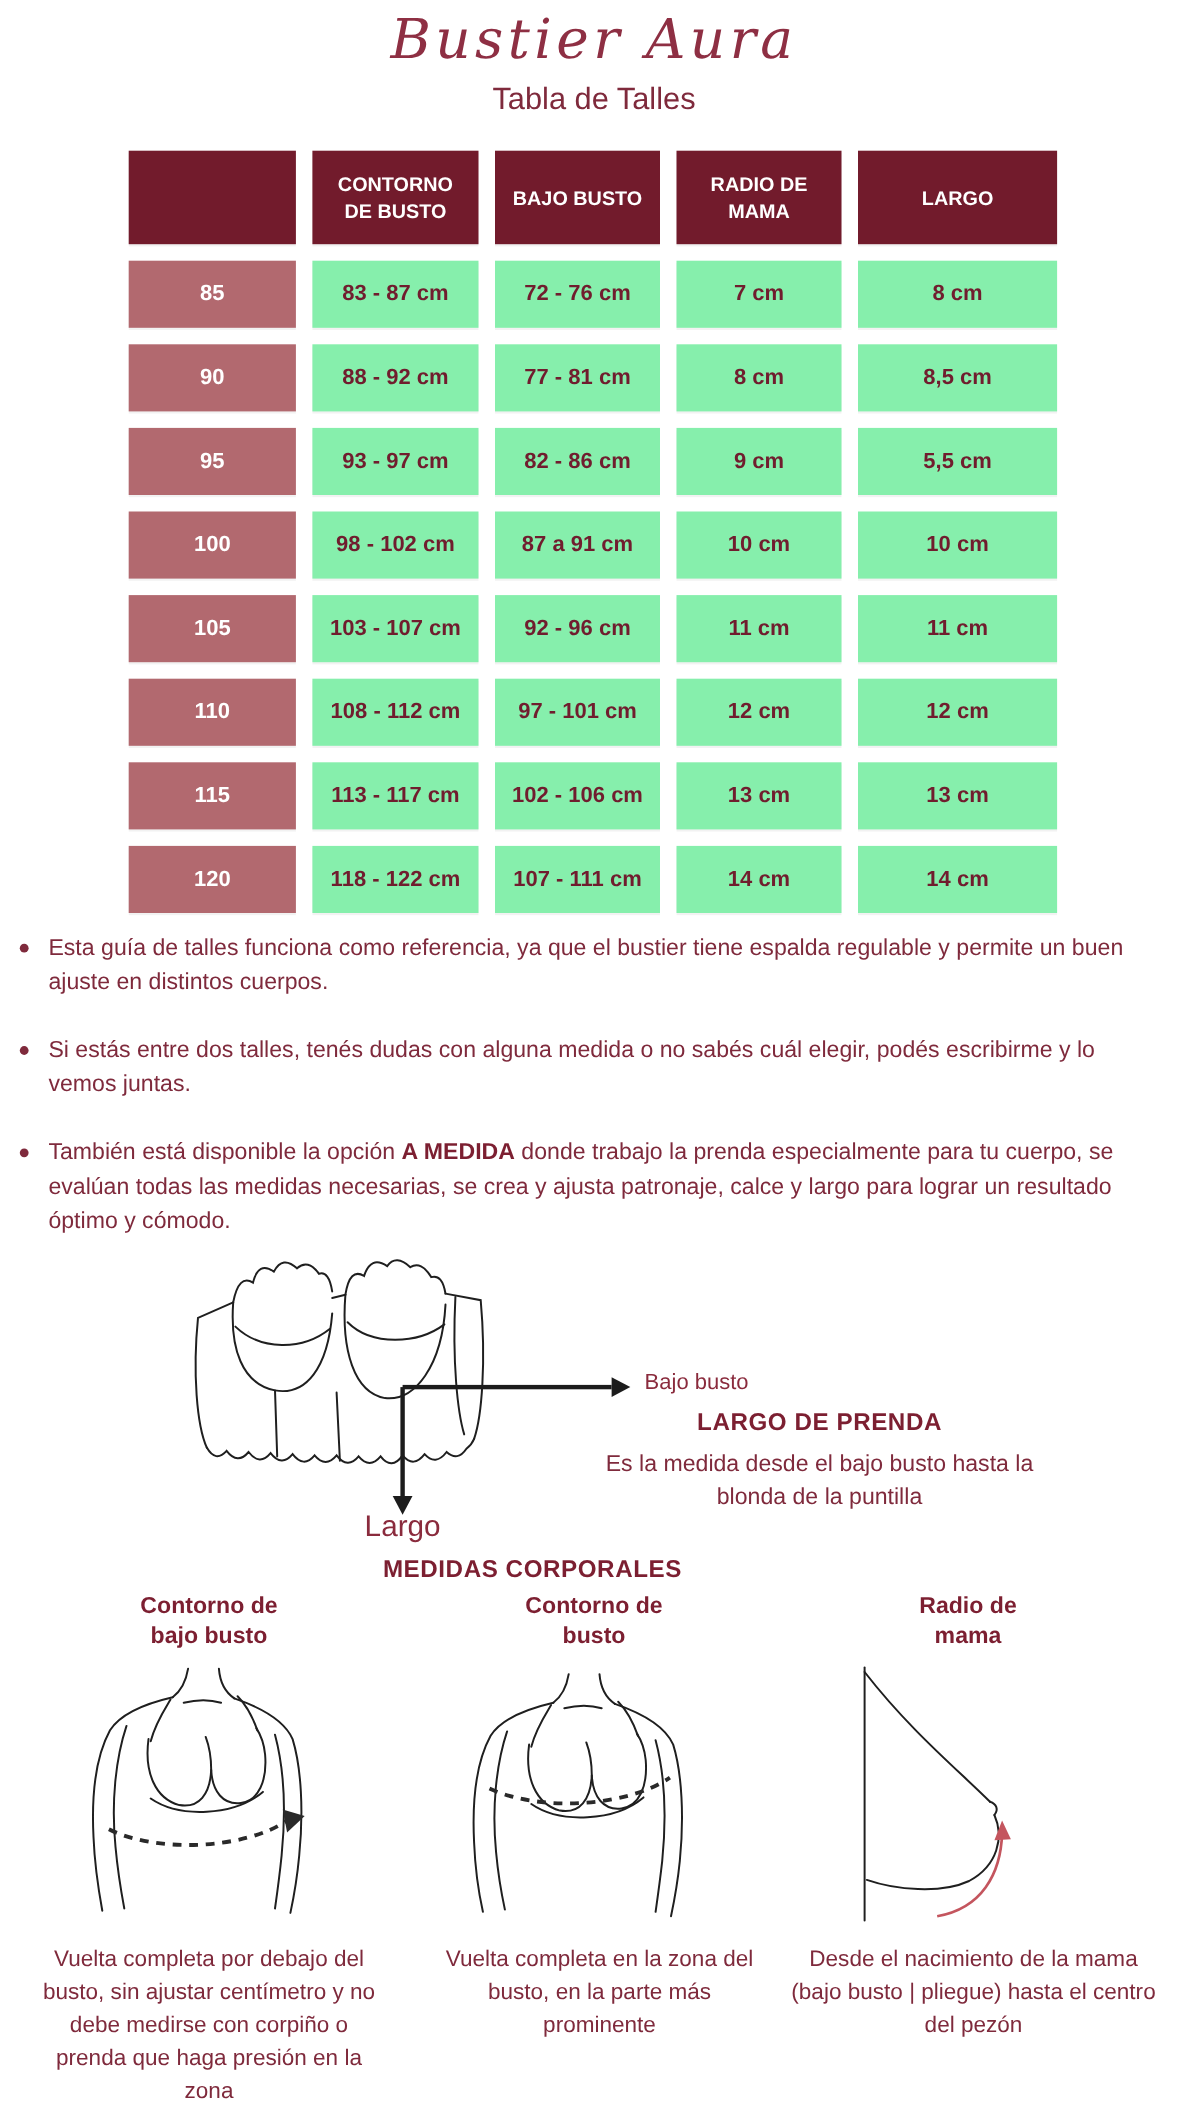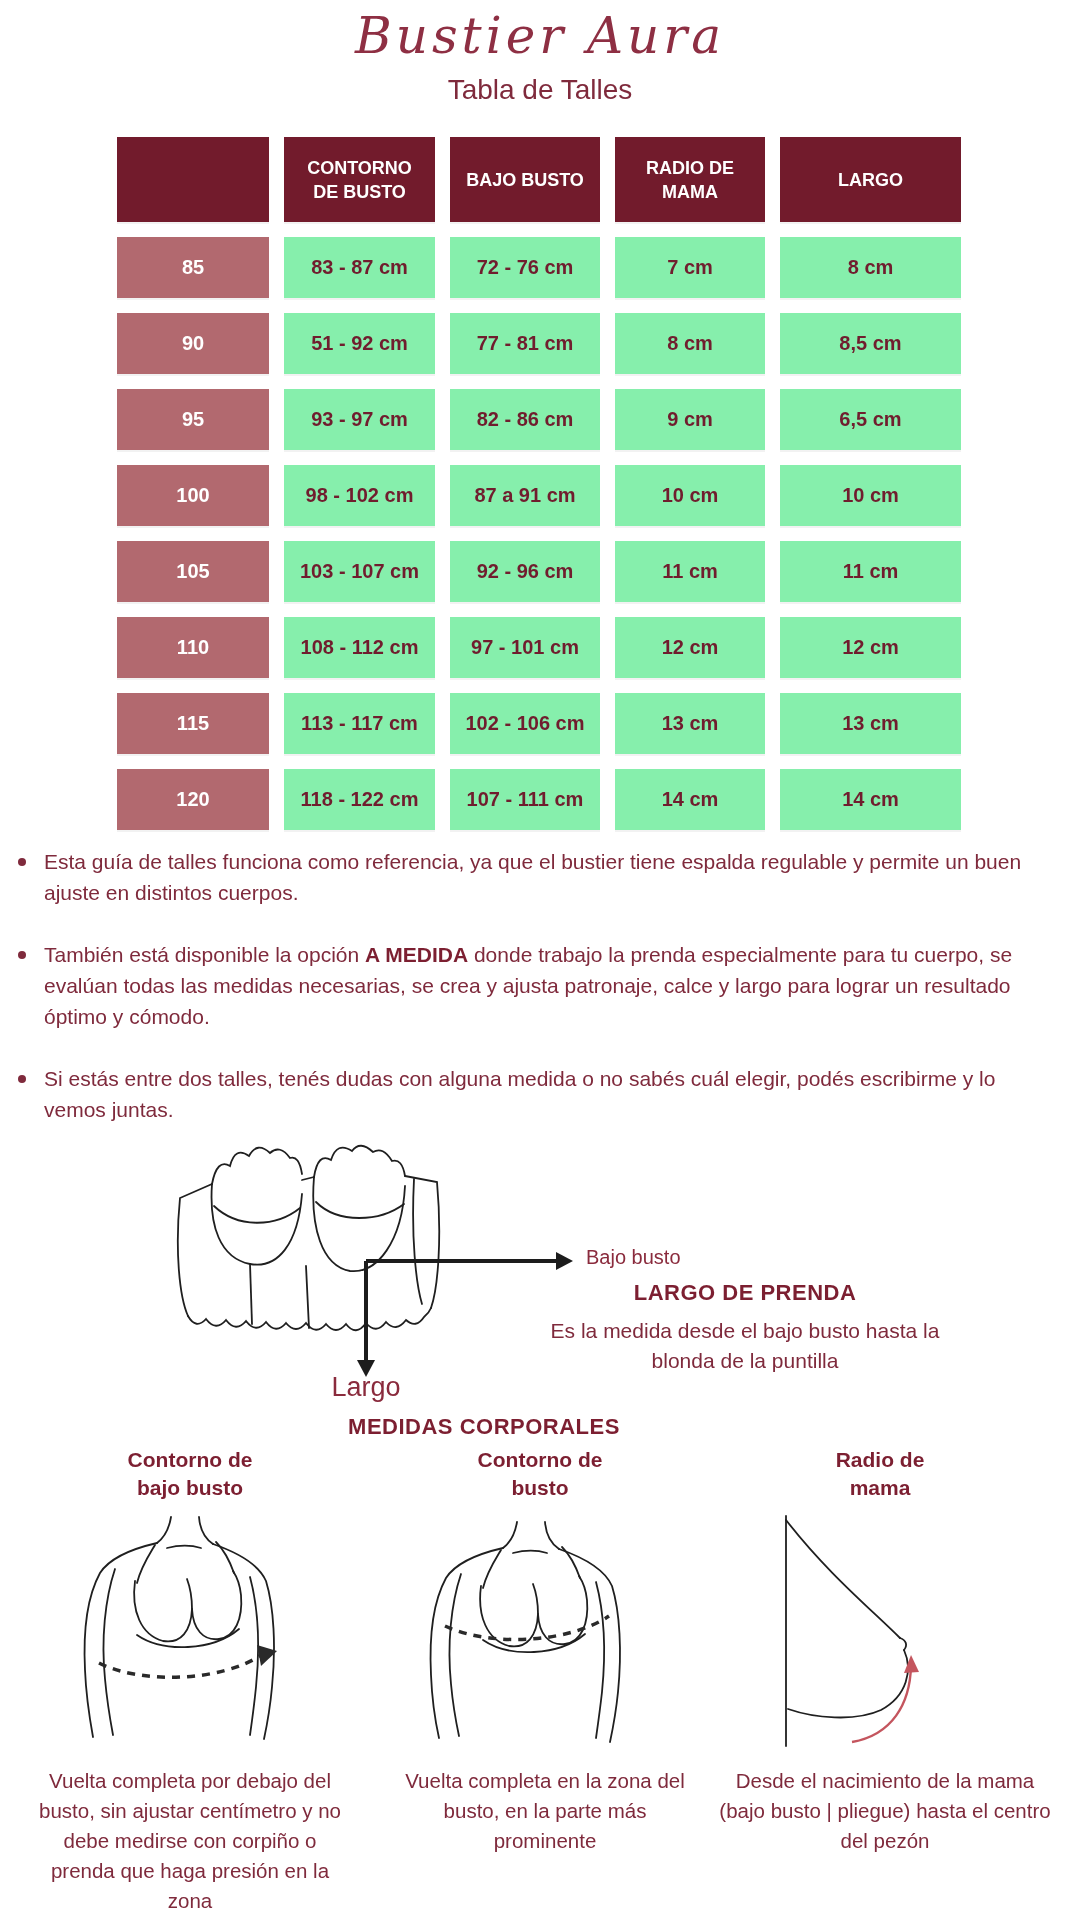--- a/index.html
+++ b/index.html
@@ -88,30 +88,30 @@
     <div class="cell hcell">RADIO DE MAMA</div>
     <div class="cell hcell">LARGO</div>
 
     <div class="cell scell">85</div>
     <div class="cell dcell">83 - 87 cm</div>
     <div class="cell dcell">72 - 76 cm</div>
     <div class="cell dcell">7 cm</div>
     <div class="cell dcell">8 cm</div>
 
     <div class="cell scell">90</div>
-    <div class="cell dcell">51 - 92 cm</div>
+    <div class="cell dcell">88 - 92 cm</div>
     <div class="cell dcell">77 - 81 cm</div>
     <div class="cell dcell">8 cm</div>
     <div class="cell dcell">8,5 cm</div>
 
     <div class="cell scell">95</div>
     <div class="cell dcell">93 - 97 cm</div>
     <div class="cell dcell">82 - 86 cm</div>
     <div class="cell dcell">9 cm</div>
-    <div class="cell dcell">6,5 cm</div>
+    <div class="cell dcell">5,5 cm</div>
 
     <div class="cell scell">100</div>
     <div class="cell dcell">98 - 102 cm</div>
     <div class="cell dcell">87 a 91 cm</div>
     <div class="cell dcell">10 cm</div>
     <div class="cell dcell">10 cm</div>
 
     <div class="cell scell">105</div>
     <div class="cell dcell">103 - 107 cm</div>
     <div class="cell dcell">92 - 96 cm</div>
@@ -133,22 +133,22 @@
     <div class="cell scell">120</div>
     <div class="cell dcell">118 - 122 cm</div>
     <div class="cell dcell">107 - 111 cm</div>
     <div class="cell dcell">14 cm</div>
     <div class="cell dcell">14 cm</div>
   </div>
 
   <div class="notes">
     <ul>
       <li><span>Esta guía de talles funciona como referencia, ya que el bustier tiene espalda regulable y permite un buen ajuste en distintos cuerpos.</span></li>
+      <li><span>Si estás entre dos talles, tenés dudas con alguna medida o no sabés cuál elegir, podés escribirme y lo vemos juntas.</span></li>
       <li><span>También está disponible la opción </span><span class="hl">A MEDIDA</span><span> donde trabajo la prenda especialmente para tu cuerpo, se evalúan todas las medidas necesarias, se crea y ajusta patronaje, calce y largo para lograr un resultado óptimo y cómodo.</span></li>
-      <li><span>Si estás entre dos talles, tenés dudas con alguna medida o no sabés cuál elegir, podés escribirme y lo vemos juntas.</span></li>
     </ul>
   </div>
 
   <svg class="bustier-svg" width="390" height="212" viewBox="0 0 390 212">
     <g class="line-art">
       <path d="M72,46 L40,60 C35,110 39,158 48,178"></path>
       <path d="M72,46 Q77,20 90,28 Q95,8 109,18 Q117,3 130,15 Q140,6 150,20 Q159,17 162,36"></path>
       <path d="M72,46 C69,88 80,120 110,126 C138,131 158,106 162,56"></path>
       <path d="M74,68 C97,90 135,90 160,70"></path>
       <path d="M110,126 L112,186"></path>

